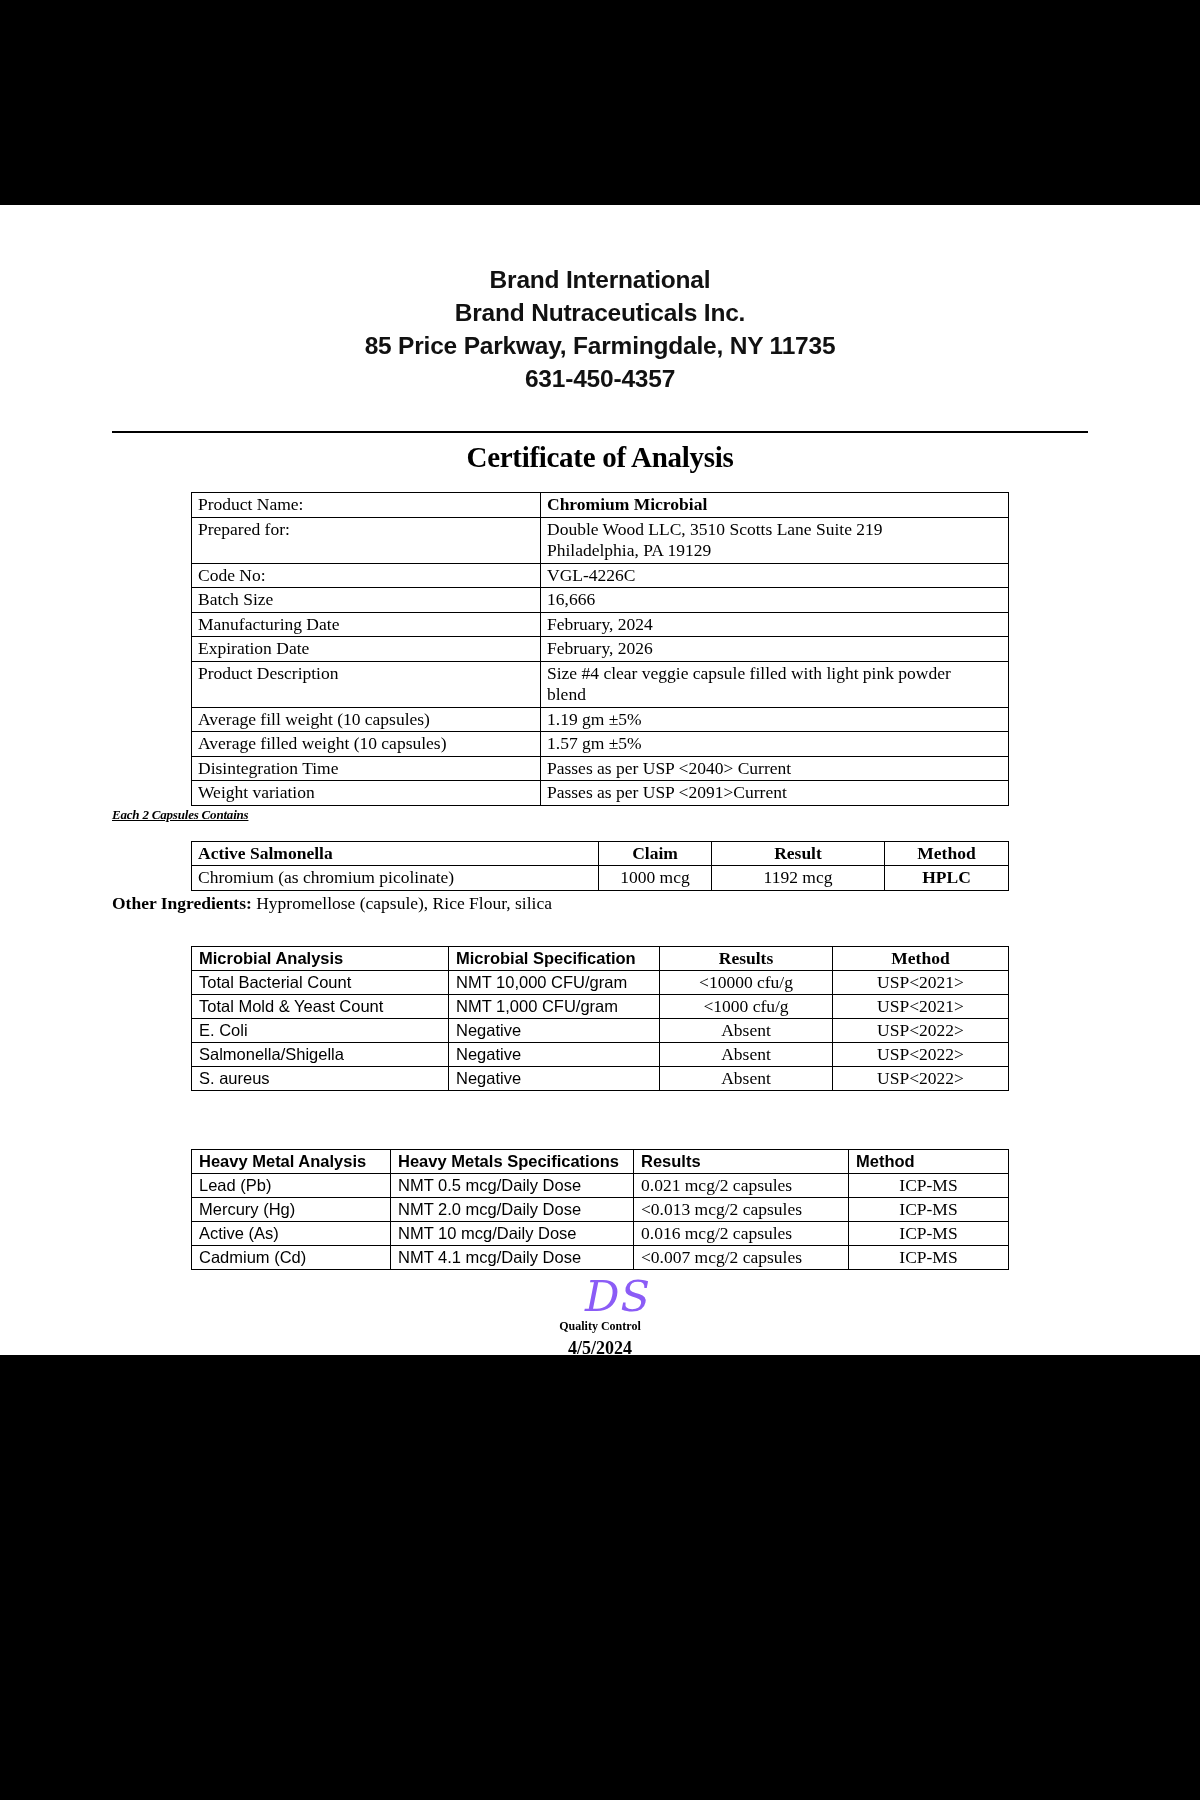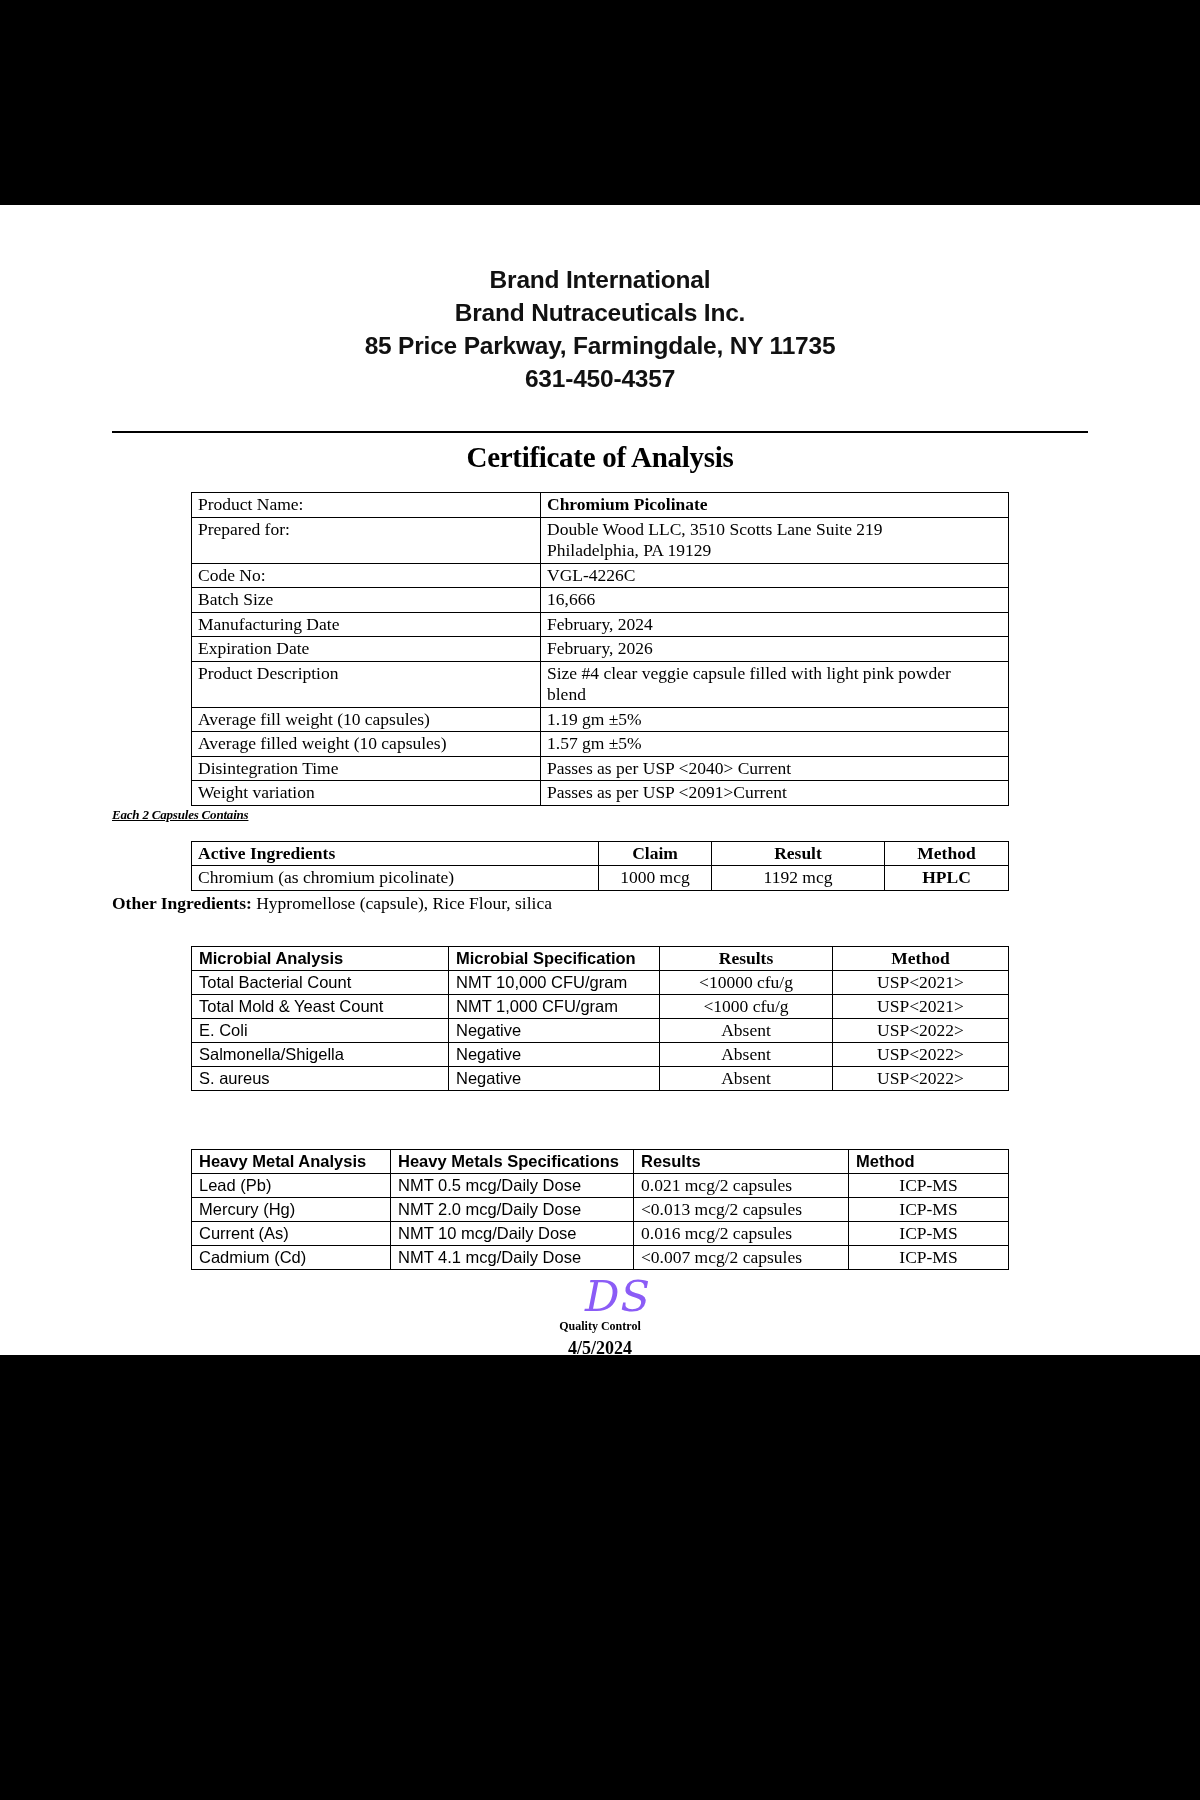--- a/index.html
+++ b/index.html
@@ -72,21 +72,21 @@
   </div>
 
   <div class="rule"></div>
   <div class="coa-title">Certificate of Analysis</div>
 
   <table class="tbl" id="product-table">
     <tbody>
         <tr>
           <td class="k">Product Name:</td>
           <td>
-            <div class="b">Chromium Picolinate</div>
+            <div class="b">Chromium Microbial</div>
           </td>
         </tr>
         <tr>
           <td class="k">Prepared for:</td>
           <td>
             <div>Double Wood LLC, 3510 Scotts Lane Suite 219</div>
             <div>Philadelphia, PA 19129</div>
           </td>
         </tr>
         <tr>
@@ -145,21 +145,21 @@
           </td>
         </tr>
       </tbody>
   </table>
 
   <div class="each2">Each 2 Capsules Contains</div>
 
   <table class="tbl" id="active-table">
     <tbody>
         <tr>
-          <td class="hd left w-ing">Active Ingredients</td>
+          <td class="hd left w-ing">Active Salmonella</td>
           <td class="hd w-claim">Claim</td>
           <td class="hd w-res">Result</td>
           <td class="hd">Method</td>
         </tr>
         <tr>
           <td>Chromium (as chromium picolinate)</td>
           <td class="c">1000 mcg</td>
           <td class="c">1192 mcg</td>
           <td class="c hd">HPLC</td>
         </tr>
@@ -223,21 +223,21 @@
           <td class="ser lft">0.021 mcg/2 capsules</td>
           <td class="ser">ICP-MS</td>
         </tr>
         <tr>
           <td>Mercury (Hg)</td>
           <td>NMT 2.0 mcg/Daily Dose</td>
           <td class="ser lft">&lt;0.013 mcg/2 capsules</td>
           <td class="ser">ICP-MS</td>
         </tr>
         <tr>
-          <td>Current (As)</td>
+          <td>Active (As)</td>
           <td>NMT 10 mcg/Daily Dose</td>
           <td class="ser lft">0.016 mcg/2 capsules</td>
           <td class="ser">ICP-MS</td>
         </tr>
         <tr>
           <td>Cadmium (Cd)</td>
           <td>NMT 4.1 mcg/Daily Dose</td>
           <td class="ser lft">&lt;0.007 mcg/2 capsules</td>
           <td class="ser">ICP-MS</td>
         </tr>

